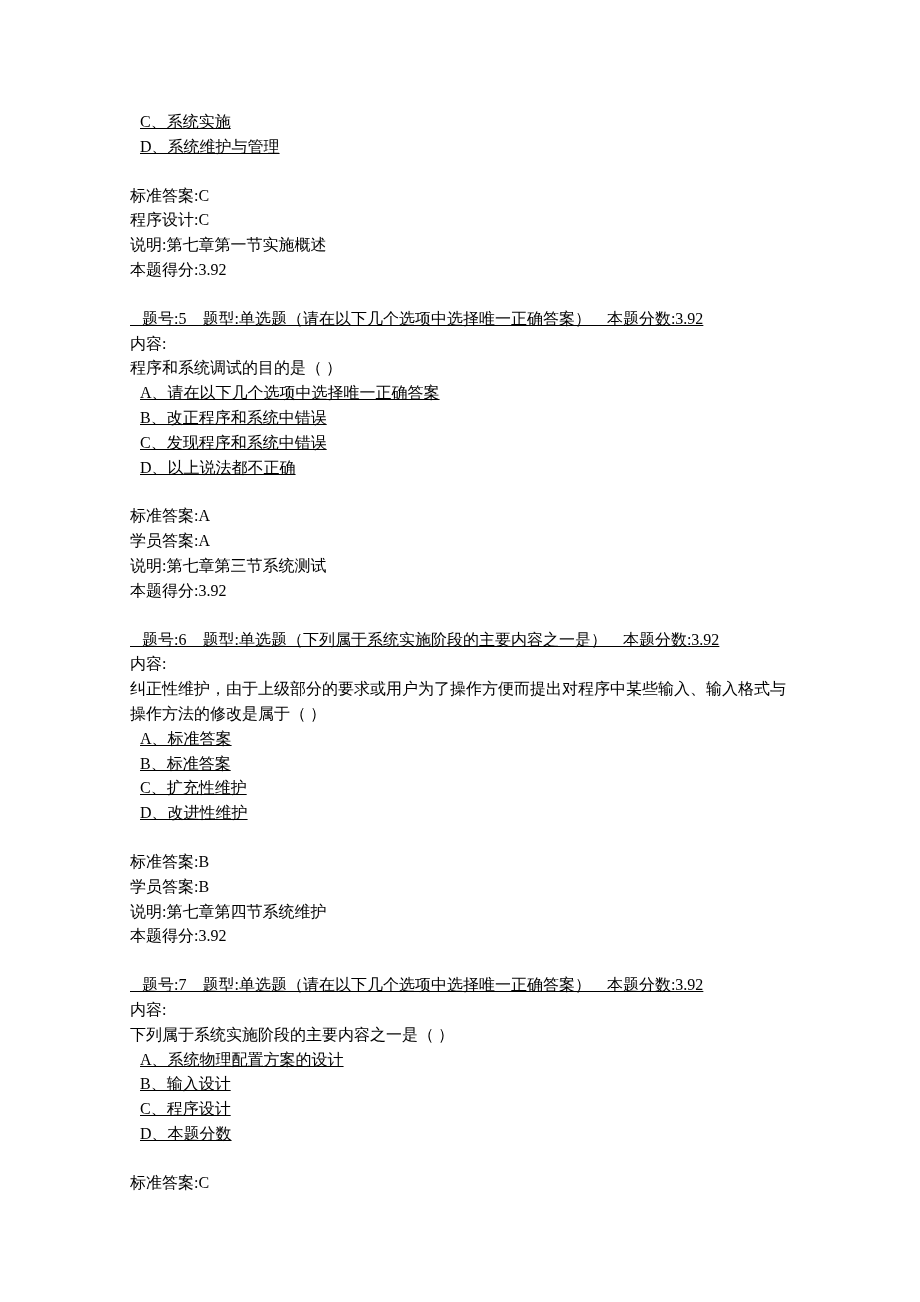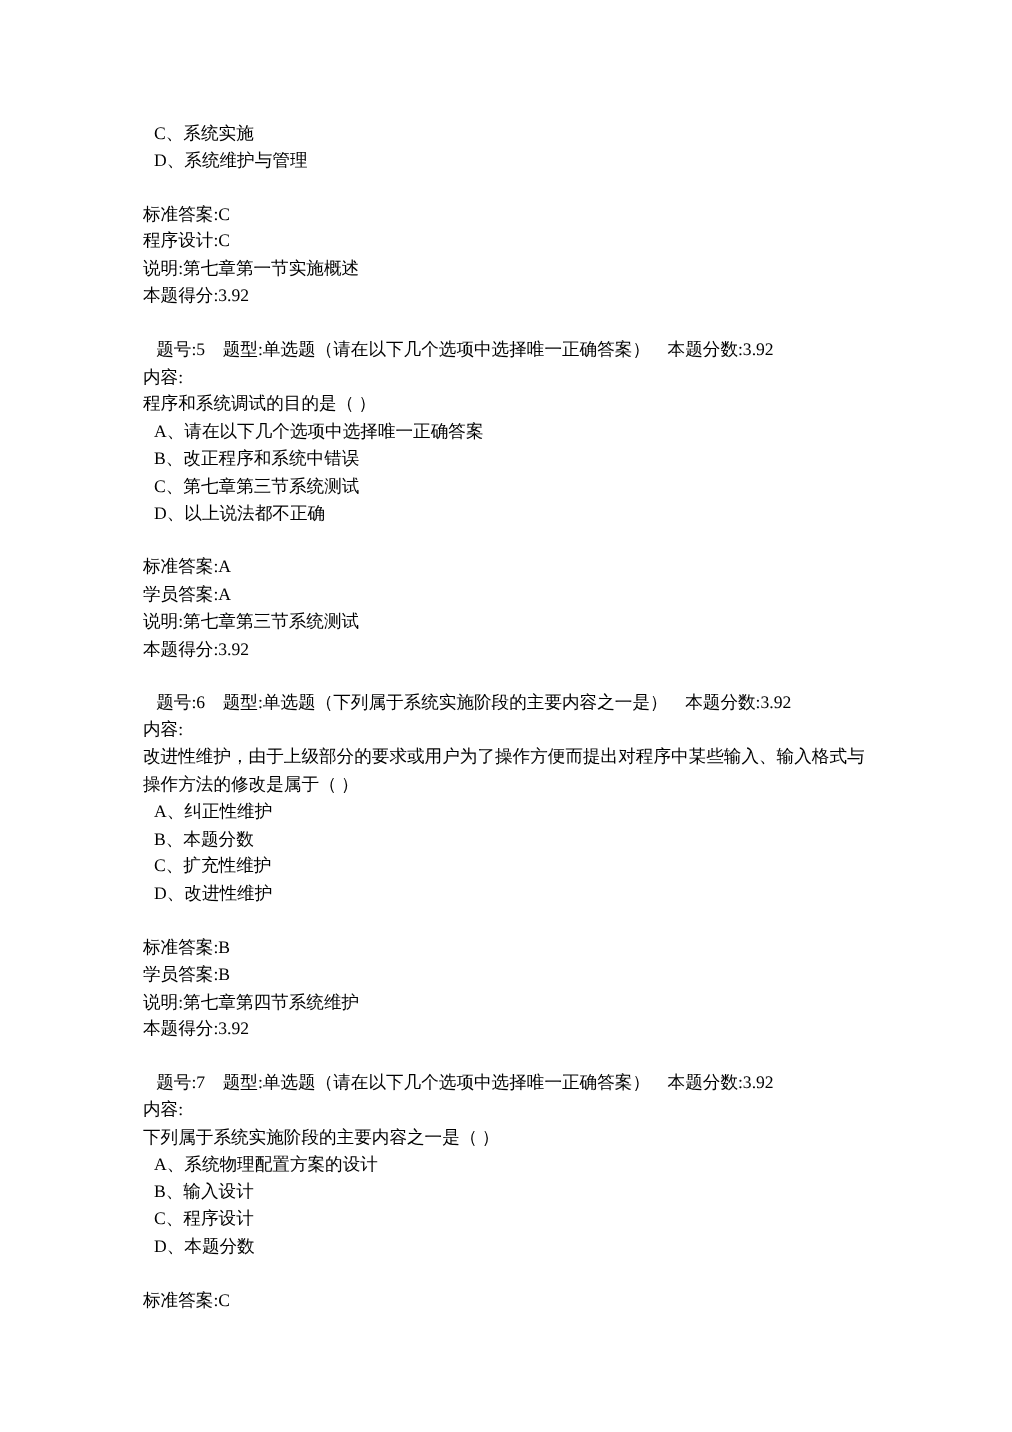--- a/index.html
+++ b/index.html
@@ -6,55 +6,55 @@
   body {
     background: #ffffff;
     width: 920px;
     height: 1302px;
     font-family: "SimSun", "宋体", serif;
     font-size: 16px;
     color: #000000;
     line-height: 1.55;
     padding: 110px 130px 100px 130px;
   }
-  .option { padding-left: 10px; }
+  .option { padding-left: 10px; text-decoration: underline; }
   .blank { height: 24px; }
-  .q-header { white-space: pre; }
+  .q-header { white-space: pre; text-decoration: underline; }
 </style>
 </head>
 <body>
 
 <div class="option">C、系统实施</div>
 <div class="option">D、系统维护与管理</div>
 <div class="blank"></div>
 <div>标准答案:C</div>
 <div>程序设计:C</div>
 <div>说明:第七章第一节实施概述</div>
 <div>本题得分:3.92</div>
 <div class="blank"></div>
 
 <div class="q-header">   题号:5    题型:单选题（请在以下几个选项中选择唯一正确答案）    本题分数:3.92</div>
 <div>内容:</div>
 <div>程序和系统调试的目的是（ ）</div>
 <div class="option">A、请在以下几个选项中选择唯一正确答案</div>
 <div class="option">B、改正程序和系统中错误</div>
-<div class="option">C、第七章第三节系统测试</div>
+<div class="option">C、发现程序和系统中错误</div>
 <div class="option">D、以上说法都不正确</div>
 <div class="blank"></div>
 <div>标准答案:A</div>
 <div>学员答案:A</div>
 <div>说明:第七章第三节系统测试</div>
 <div>本题得分:3.92</div>
 <div class="blank"></div>
 
 <div class="q-header">   题号:6    题型:单选题（下列属于系统实施阶段的主要内容之一是）    本题分数:3.92</div>
 <div>内容:</div>
-<div>改进性维护，由于上级部分的要求或用户为了操作方便而提出对程序中某些输入、输入格式与操作方法的修改是属于（ ）</div>
-<div class="option">A、纠正性维护</div>
-<div class="option">B、本题分数</div>
+<div>纠正性维护，由于上级部分的要求或用户为了操作方便而提出对程序中某些输入、输入格式与操作方法的修改是属于（ ）</div>
+<div class="option">A、标准答案</div>
+<div class="option">B、标准答案</div>
 <div class="option">C、扩充性维护</div>
 <div class="option">D、改进性维护</div>
 <div class="blank"></div>
 <div>标准答案:B</div>
 <div>学员答案:B</div>
 <div>说明:第七章第四节系统维护</div>
 <div>本题得分:3.92</div>
 <div class="blank"></div>
 
 <div class="q-header">   题号:7    题型:单选题（请在以下几个选项中选择唯一正确答案）    本题分数:3.92</div>

